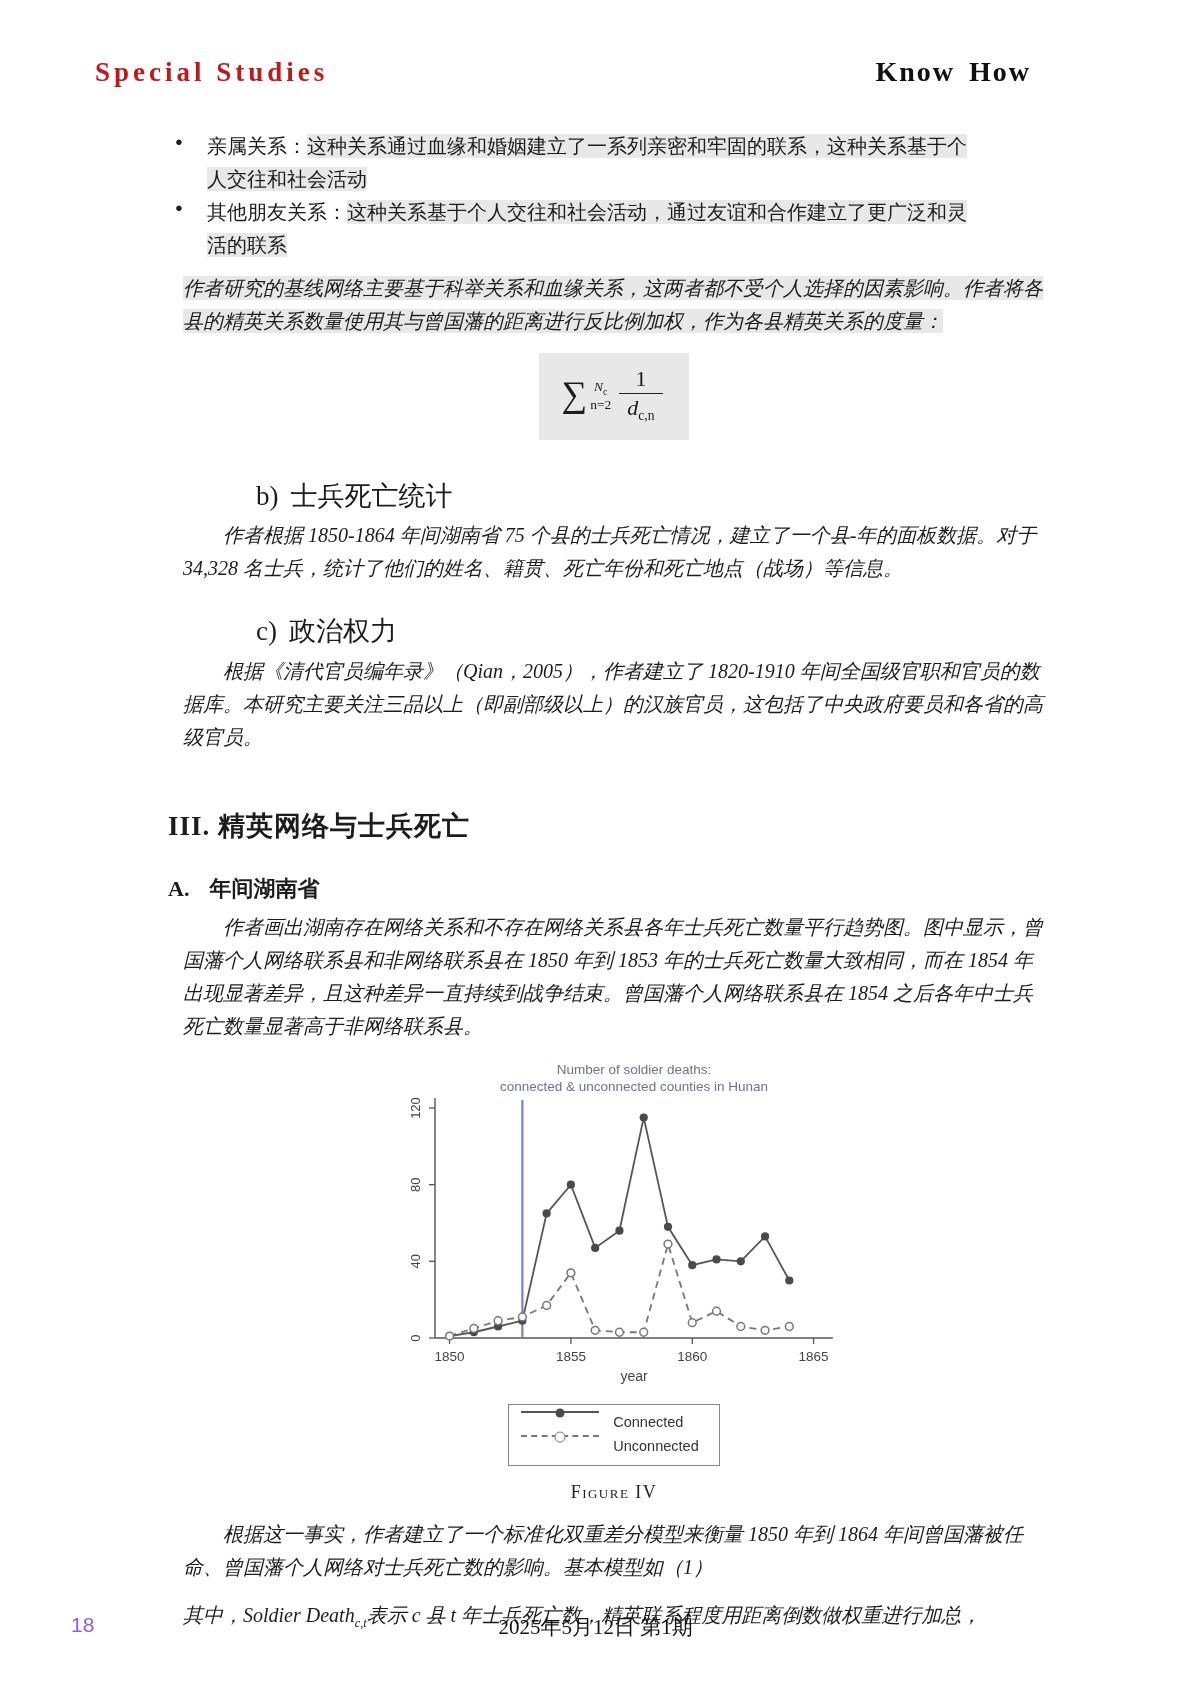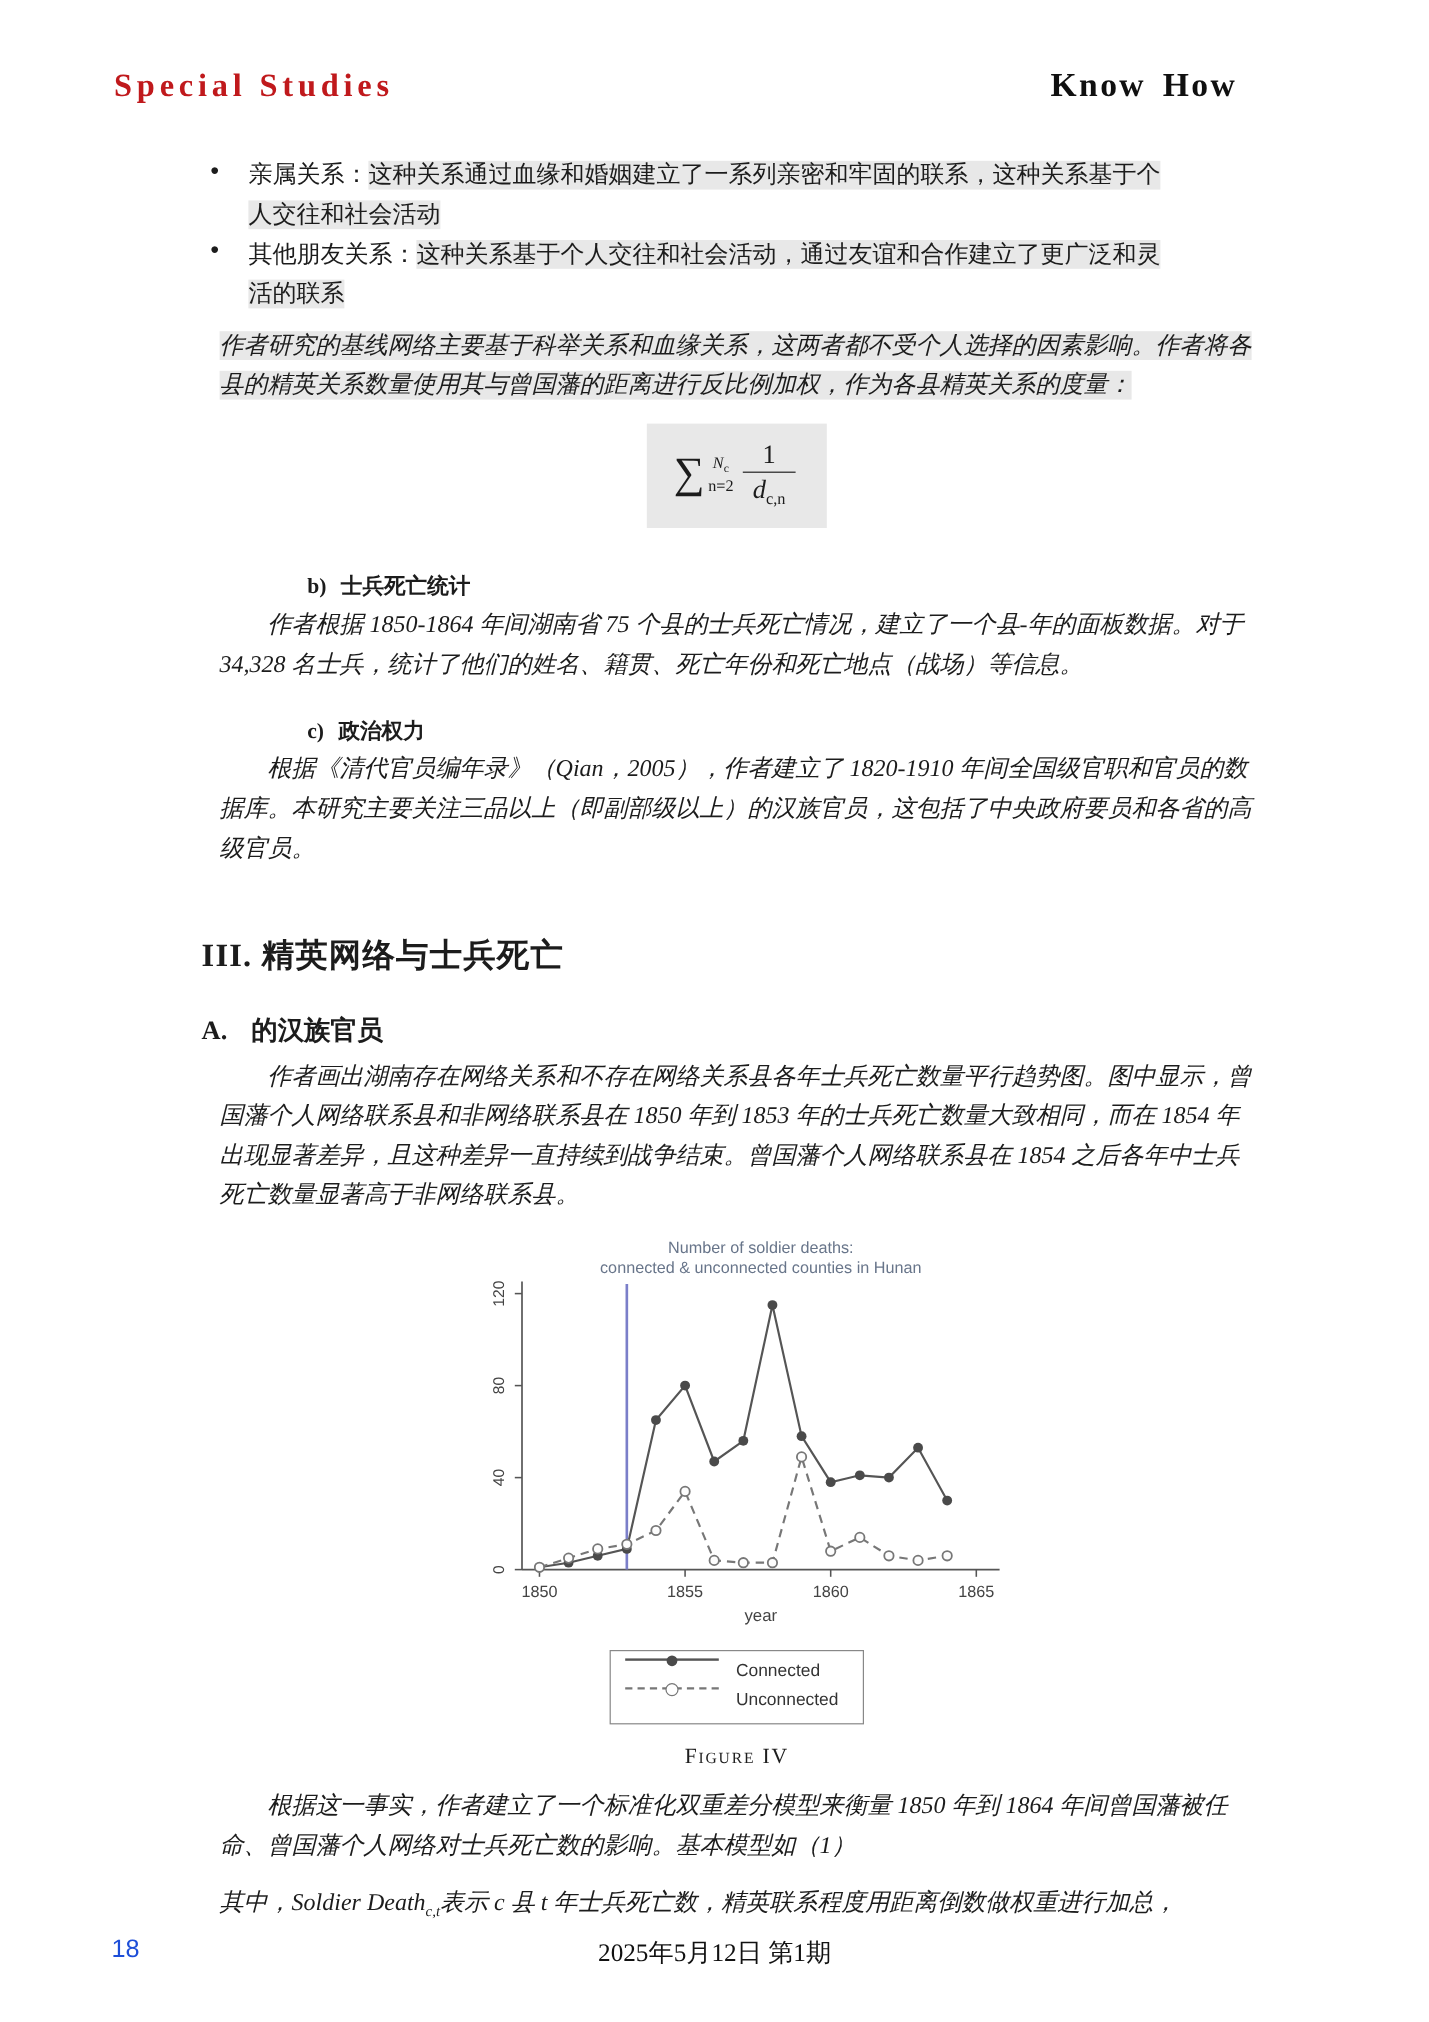--- a/index.html
+++ b/index.html
@@ -28,21 +28,21 @@
   .sigma{font-size:36px;line-height:1;}
   .limits{display:inline-flex;flex-direction:column;font-size:13.5px;line-height:1.15;margin:2px 8px 0 3px;}
   .limits i{font-style:italic;}
   .limits sub{font-size:0.72em;}
   .frac{display:inline-flex;flex-direction:column;text-align:center;font-size:22px;line-height:1.25;}
   .frac .num{padding:0 8px;}
   .frac .den{border-top:1.7px solid #222;padding:0 8px;}
   .frac i{font-style:italic;}
   .frac sub{font-size:0.62em;}
   
-  .subheading{margin:34px 0 0 88px;font-size:18px;font-weight:bold;}
+  .subheading{margin:34px 0 0 88px;font-size:27px;font-weight:normal;}
   .subheading .sh-label{margin-right:12px;}
   #heading-c{margin-top:24px;}
   .h-iii{margin-top:50px;text-align:left;font-size:27px;font-weight:bold;letter-spacing:1px;}
   .h-a{margin-top:22px;font-size:22px;font-weight:bold;display:flex;gap:20px;align-items:baseline;}
   #para-b,#para-c,#para-a{margin-top:1px;}
   #para-a{margin-top:4px;}
   
   .figure{text-align:center;margin-top:4px;}
   .legend{display:inline-block;border:1.5px solid #888;padding:6px 20px 6px 12px;margin-top:4px;background:#fff;text-align:left;}
   .legend-row{display:flex;gap:14px;height:24px;}
@@ -53,21 +53,21 @@
   .dot.open{background:#fff;border:1.5px solid #777;}
   .legend-label{font-family:"Liberation Sans","DejaVu Sans",sans-serif;font-size:14.5px;color:#333;}
   .fig-caption{margin-top:12px;font-size:18px;font-variant:small-caps;letter-spacing:1.5px;color:#1e1e1e;}
   
   #para-model{margin-top:10px;}
   .equation{display:flex;justify-content:space-between;align-items:baseline;padding-right:128px;margin-top:12px;font-size:20.5px;}
   .equation sub,.where sub{font-size:0.62em;}
   .where{margin-top:10px;}
   
   .footer{position:absolute;left:0;right:0;bottom:42px;height:30px;}
-  .page-num{position:absolute;left:93px;top:0;font-size:21px;font-family:"Liberation Sans","DejaVu Sans",sans-serif;color:#1d4ed8;}
+  .page-num{position:absolute;left:71px;top:0;font-size:21px;font-family:"Liberation Sans","DejaVu Sans",sans-serif;color:#8b5cf6;}
   .issue{text-align:center;font-size:21px;color:#111;}
 </style>
 </head>
 <body>
 
 <div class="page">
 
   <div class="header">
     <span class="brand">Special Studies</span>
     <span class="knowhow">Know How</span>
@@ -107,21 +107,21 @@
 
     <div class="subheading" id="heading-c">
       <span class="sh-label">c)</span><span>政治权力</span>
     </div>
     <p class="para indent" id="para-c">根据《清代官员编年录》（Qian，2005），作者建立了 1820-1910 年间全国级官职和官员的数据库。本研究主要关注三品以上（即副部级以上）的汉族官员，这包括了中央政府要员和各省的高级官员。</p>
 
     <div class="h-iii">III. 精英网络与士兵死亡</div>
 
     <div class="h-a">
       <span>A.</span>
-        <span>的汉族官员</span>
+        <span>年间湖南省</span>
     </div>
     <p class="para indent" id="para-a">作者画出湖南存在网络关系和不存在网络关系县各年士兵死亡数量平行趋势图。图中显示，曾国藩个人网络联系县和非网络联系县在 1850 年到 1853 年的士兵死亡数量大致相同，而在 1854 年出现显著差异，且这种差异一直持续到战争结束。曾国藩个人网络联系县在 1854 之后各年中士兵死亡数量显著高于非网络联系县。</p>
 
     <div class="figure">
       <div id="chart"><svg width="470" height="332" viewBox="0 0 470 332">
             <text x="255" y="16" text-anchor="middle" fill="#68758a" font-family="&quot;Liberation Sans&quot;,&quot;DejaVu Sans&quot;,sans-serif" font-size="13.5px">Number of soldier deaths:</text>
             <text x="255" y="33" text-anchor="middle" fill="#68758a" font-family="&quot;Liberation Sans&quot;,&quot;DejaVu Sans&quot;,sans-serif" font-size="13.5px">connected &amp; unconnected counties in Hunan</text>
             <line x1="56" y1="40" x2="56" y2="280" stroke="#555555" stroke-width="1.4"></line>
             <line x1="56" y1="280" x2="454" y2="280" stroke="#555555" stroke-width="1.4"></line>
             <line x1="50" y1="280" x2="56" y2="280" stroke="#555555" stroke-width="1.3"></line>

